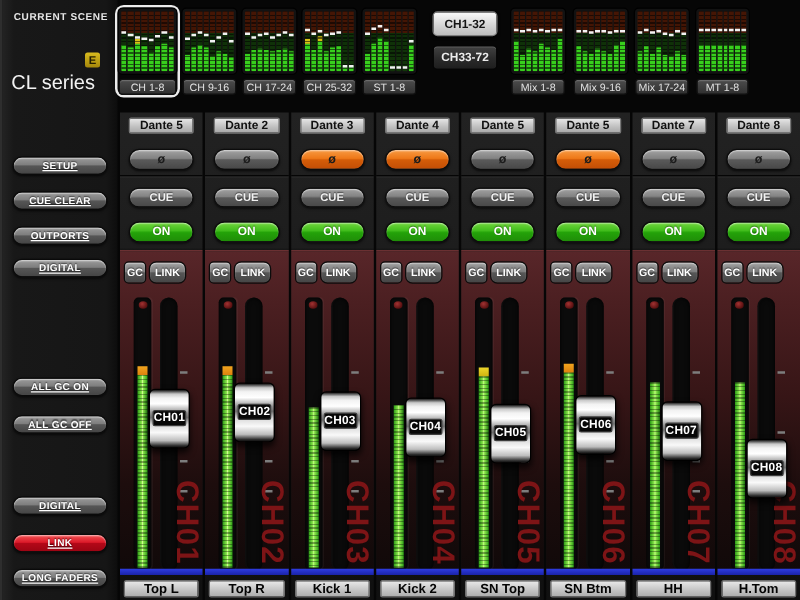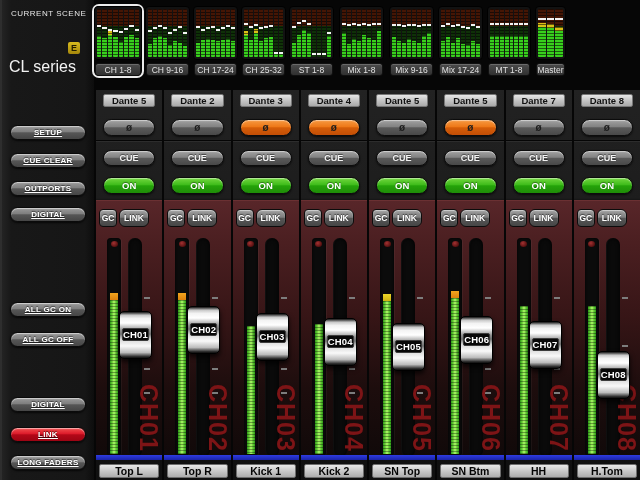--- a/index.html
+++ b/index.html
@@ -5,21 +5,21 @@
   * { margin:0; padding:0; box-sizing:border-box; }
   html,body { width:640px; height:480px; overflow:hidden; background:#060606;
     font-family:"Liberation Sans", sans-serif; -webkit-font-smoothing:antialiased; }
   #root { position:relative; width:640px; height:480px; background:#060606; }
 
   
   #left-col { position:absolute; left:0; top:0; width:94px; height:480px;
     background:linear-gradient(90deg,#232323,#181818 10%,#161616 90%,#0d0d0d);
     border-left:2px solid #2e2e2e; }
   #scene-panel { position:absolute; left:0; top:0; width:94px; height:88px; }
-  .scene-label { position:absolute; left:9px; top:9px; font-size:8px; font-weight:normal;
+  .scene-label { position:absolute; left:9px; top:9px; font-size:8px; font-weight:bold;
     letter-spacing:.5px; color:#e6e6e6; }
   .scene-number { position:absolute; left:7px; top:20px; font-size:31px; color:#fdfdfd;
     letter-spacing:1px; }
   .edit-badge { position:absolute; left:66px; top:42px; width:12px; height:12px;
     background:linear-gradient(180deg,#d8bb1e,#a5870b); border-radius:2px; color:#241e00;
     font-size:9px; font-weight:bold; display:flex; align-items:center; justify-content:center; }
   .scene-series { position:absolute; left:7px; top:58px; font-size:16px; color:#f2f2f2; }
 
   .side-btn { position:absolute; left:8px; width:76px; height:15px; border-radius:8px;
     border:1px solid #0a0a0a; color:#fff; font-size:8px; font-weight:bold; letter-spacing:.3px;
@@ -324,20 +324,24 @@
           <div class="mcol">
             <div class="mpeak" style="bottom: 5%;"></div>
           </div>
           <div class="mcol">
             <div class="mfill" style="height: 44%;"></div>
             <div class="mpeak" style="bottom: 48%;"></div>
           </div>
         </div>
         <div class="block-label">ST 1-8</div>
       </div>
+      <div id="bank-col">
+        <div class="bank-btn on">CH1-32</div>
+        <div class="bank-btn off">CH33-72</div>
+      </div>
       <div class="block" style="width: 45px; margin-left: 5px;">
         <div class="meters-box">
           <div class="mcol">
             <div class="mfill" style="height: 50%;"></div>
             <div class="mpeak" style="bottom: 66%;"></div>
           </div>
           <div class="mcol">
             <div class="mfill" style="height: 28%;"></div>
             <div class="mpeak" style="bottom: 64%;"></div>
           </div>
@@ -471,40 +475,20 @@
           <div class="mcol">
             <div class="mfill" style="height: 44%;"></div>
             <div class="mpeak" style="bottom: 66%;"></div>
           </div>
           <div class="mcol">
             <div class="mfill" style="height: 44%;"></div>
             <div class="mpeak" style="bottom: 66%;"></div>
           </div>
         </div>
         <div class="block-label">MT 1-8</div>
-      </div>
-      <div class="block" style="width: 31px; margin-left: 4px;">
-        <div class="meters-box">
-          <div class="mcol">
-            <div class="mfill" style="height: 62%;"></div>
-            <div class="mtip" style="bottom: 62%;"></div>
-            <div class="mpeak" style="bottom: 78%;"></div>
-          </div>
-          <div class="mcol">
-            <div class="mfill" style="height: 60%;"></div>
-            <div class="mtip" style="bottom: 60%;"></div>
-            <div class="mpeak" style="bottom: 78%;"></div>
-          </div>
-          <div class="mcol">
-            <div class="mfill" style="height: 55%;"></div>
-            <div class="mtip" style="bottom: 55%;"></div>
-            <div class="mpeak" style="bottom: 78%;"></div>
-          </div>
-        </div>
-        <div class="block-label">Master</div>
       </div>
     </div>
 
   <div id="strips">
       <div class="strip">
         <div class="src-label">Dante 5</div>
         <div class="pill phase">ø</div>
         <div class="sepline"></div>
         <div class="pill cue">CUE</div>
         <div class="pill onbtn">ON</div>

